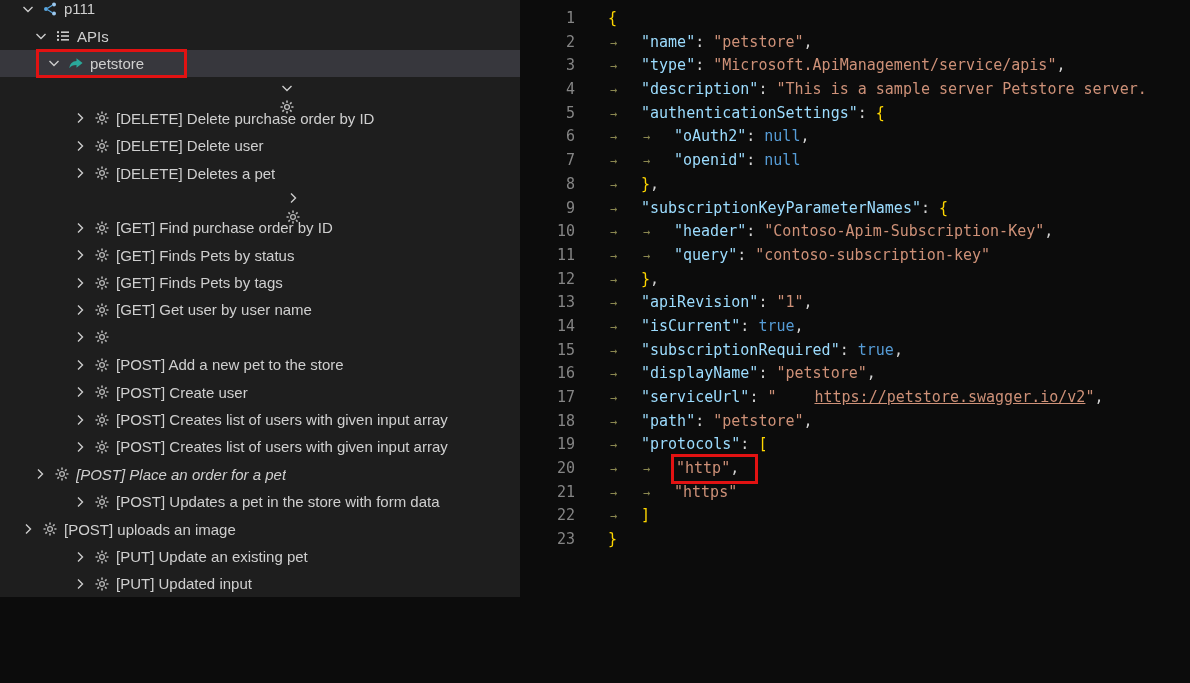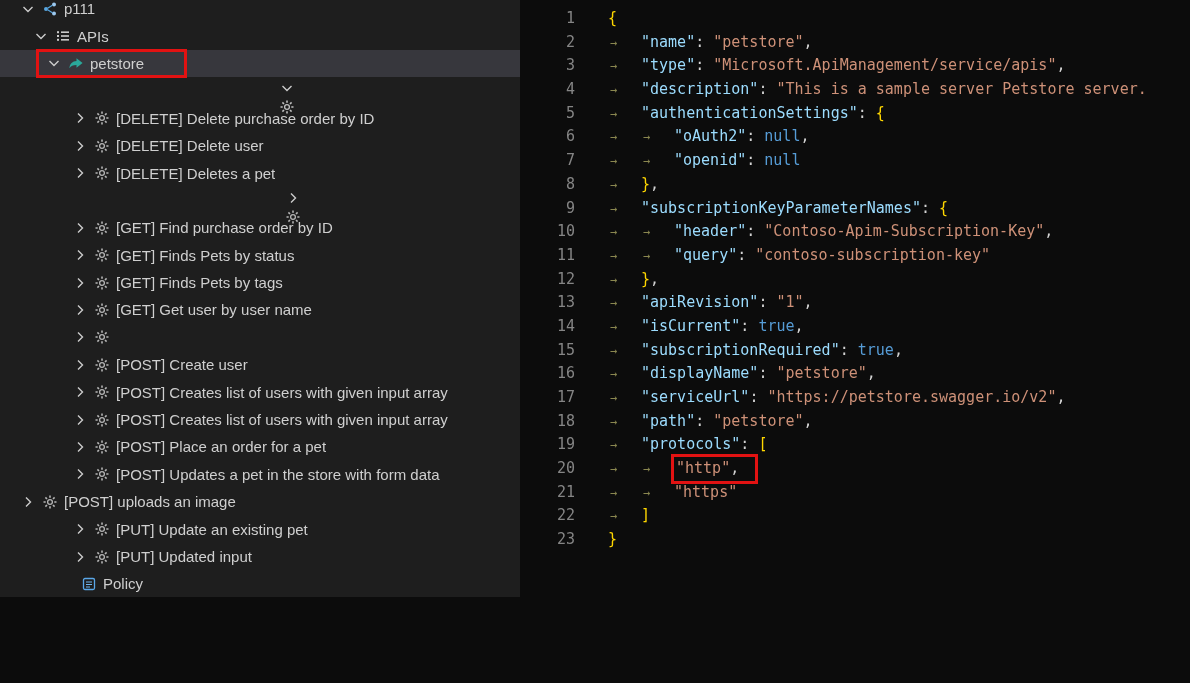--- a/index.html
+++ b/index.html
@@ -25,21 +25,21 @@
   .editor { flex:1; background:#0c0c0c; padding-top:7px; overflow:hidden;
             font-family:"DejaVu Sans Mono","Liberation Mono",monospace; font-size:15px; }
   .code-line { display:flex; height:23.7px; line-height:23.7px; white-space:pre; }
   .gutter { flex:0 0 55px; width:55px; text-align:right; color:#858585; }
   .code { padding-left:33px; white-space:pre; }
   .tok.key   { color:#9cdcfe; }
   .tok.str   { color:#ce9178; }
   .tok.kw    { color:#569cd6; }
   .tok.punct { color:#d4d4d4; }
   .tok.brace { color:#ffd700; }
-  .tok.link  { color:#ce9178; cursor:pointer; }
+  .tok.link  { color:#ce9178; text-decoration:underline; cursor:pointer;margin-left:38px; }
   .tok.tab   { display:inline-block; width:33px; color:#8a8750; font-size:12px;
                padding-left:2px; }
   .ann-box { display:inline-block; height:23.7px; line-height:23.7px; vertical-align:top;
              outline:3px solid #e21212; padding:0 16px 0 2px; margin-right:-18px; }
 </style>
 </head>
 <body>
 
 <div class="app">
   <div class="sidebar">
@@ -260,20 +260,36 @@
             </svg>
           </span>
           <span class="tree-icon">
             <svg width="16" height="16" viewBox="0 0 16 16">
               <circle cx="8" cy="8" r="2.4" fill="none" stroke="#b5b5b5" stroke-width="1.3"></circle>
               <g stroke="#b5b5b5" stroke-width="1.6">
                 <path d="M8 1.5v2.2M8 12.3v2.2M1.5 8h2.2M12.3 8h2.2M3.4 3.4l1.6 1.6M11 11l1.6 1.6M12.6 3.4L11 5M5 11l-1.6 1.6"></path>
               </g>
             </svg>
           </span>
+          <span class="tree-label">[POST] Add a new pet to the store</span>
+        </div>
+        <div class="tree-row" style="padding-left: 72px;">
+          <span class="chevron">
+            <svg width="16" height="16" viewBox="0 0 16 16">
+              <path d="M6 3.5L10.5 8L6 12.5" fill="none" stroke="#cccccc" stroke-width="1.4"></path>
+            </svg>
+          </span>
+          <span class="tree-icon">
+            <svg width="16" height="16" viewBox="0 0 16 16">
+              <circle cx="8" cy="8" r="2.4" fill="none" stroke="#b5b5b5" stroke-width="1.3"></circle>
+              <g stroke="#b5b5b5" stroke-width="1.6">
+                <path d="M8 1.5v2.2M8 12.3v2.2M1.5 8h2.2M12.3 8h2.2M3.4 3.4l1.6 1.6M11 11l1.6 1.6M12.6 3.4L11 5M5 11l-1.6 1.6"></path>
+              </g>
+            </svg>
+          </span>
           <span class="tree-label">[POST] Create user</span>
         </div>
         <div class="tree-row" style="padding-left: 72px;">
           <span class="chevron">
             <svg width="16" height="16" viewBox="0 0 16 16">
               <path d="M6 3.5L10.5 8L6 12.5" fill="none" stroke="#cccccc" stroke-width="1.4"></path>
             </svg>
           </span>
           <span class="tree-icon">
             <svg width="16" height="16" viewBox="0 0 16 16">
@@ -294,21 +310,21 @@
           <span class="tree-icon">
             <svg width="16" height="16" viewBox="0 0 16 16">
               <circle cx="8" cy="8" r="2.4" fill="none" stroke="#b5b5b5" stroke-width="1.3"></circle>
               <g stroke="#b5b5b5" stroke-width="1.6">
                 <path d="M8 1.5v2.2M8 12.3v2.2M1.5 8h2.2M12.3 8h2.2M3.4 3.4l1.6 1.6M11 11l1.6 1.6M12.6 3.4L11 5M5 11l-1.6 1.6"></path>
               </g>
             </svg>
           </span>
           <span class="tree-label">[POST] Creates list of users with given input array</span>
         </div>
-        <div class="tree-row" style="padding-left: 72px;">
+        <div class="tree-row" style="padding-left: 32px; font-style: italic;">
           <span class="chevron">
             <svg width="16" height="16" viewBox="0 0 16 16">
               <path d="M6 3.5L10.5 8L6 12.5" fill="none" stroke="#cccccc" stroke-width="1.4"></path>
             </svg>
           </span>
           <span class="tree-icon">
             <svg width="16" height="16" viewBox="0 0 16 16">
               <circle cx="8" cy="8" r="2.4" fill="none" stroke="#b5b5b5" stroke-width="1.3"></circle>
               <g stroke="#b5b5b5" stroke-width="1.6">
                 <path d="M8 1.5v2.2M8 12.3v2.2M1.5 8h2.2M12.3 8h2.2M3.4 3.4l1.6 1.6M11 11l1.6 1.6M12.6 3.4L11 5M5 11l-1.6 1.6"></path>

